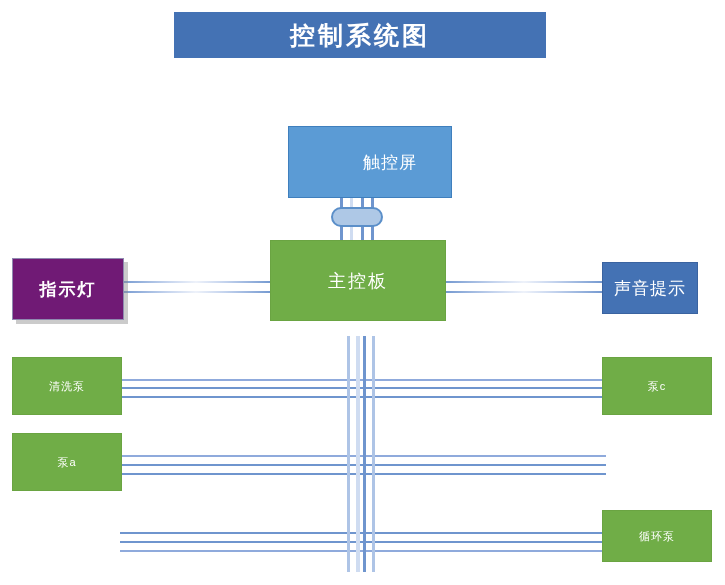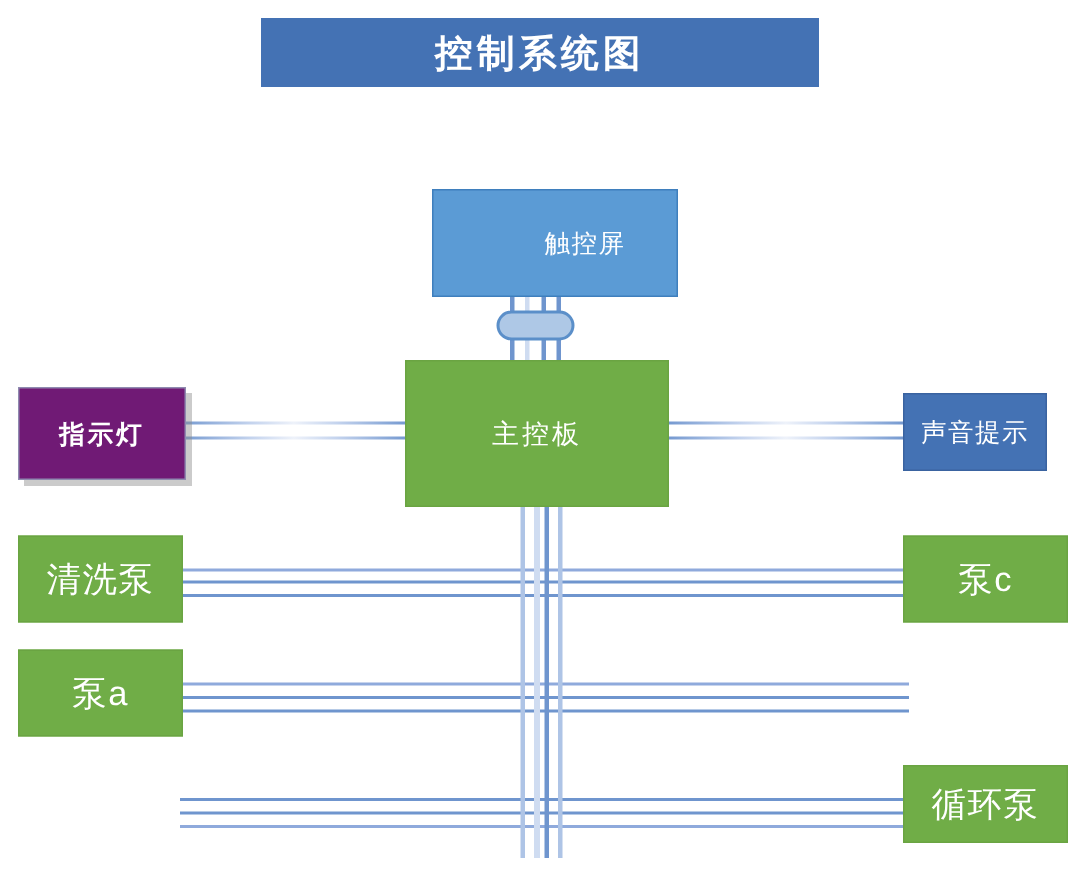--- a/index.html
+++ b/index.html
@@ -69,21 +69,21 @@
   .sound {
     background: #4472b4;
     border: 1px solid #3a63a0;
     font-size: 17px;
   }
 
   
   .pump {
     background: #70ad47;
     border: 1px solid #6aa442;
-    font-size: 23px;
+    font-size: 11px;
   }
 
   
   .hline {
     position: absolute;
     height: 2px;
     background: #8faadc;
     z-index: 2;
   }
   .hline.dark {
@@ -131,21 +131,21 @@
     <span>触控屏</span>
   </div>
 
   <div class="vline dark" style="left:340px; top:197px; width:3px; height:48px;"></div>
   <div class="vline pale" style="left:350px; top:197px; width:3px; height:48px;"></div>
   <div class="vline dark" style="left:361px; top:197px; width:3px; height:48px;"></div>
   <div class="vline dark" style="left:371px; top:197px; width:3px; height:48px;"></div>
 
   <div class="connector" style="left:331px; top:207px; width:52px; height:20px;"></div>
 
-  <div class="node mainboard" style="left:270px; top:240px; width:176px; height:98px;">
+  <div class="node mainboard" style="left:270px; top:240px; width:176px; height:81px;">
     <span>主控板</span>
   </div>
 
   <div class="node indicator" style="left:12px; top:258px; width:112px; height:62px;">
     <span>指示灯</span>
   </div>
   <div class="hline fade" style="left:118px; top:281px; width:156px;"></div>
   <div class="hline fade" style="left:118px; top:291px; width:156px;"></div>
 
   <div class="node sound" style="left:602px; top:262px; width:96px; height:52px;">

